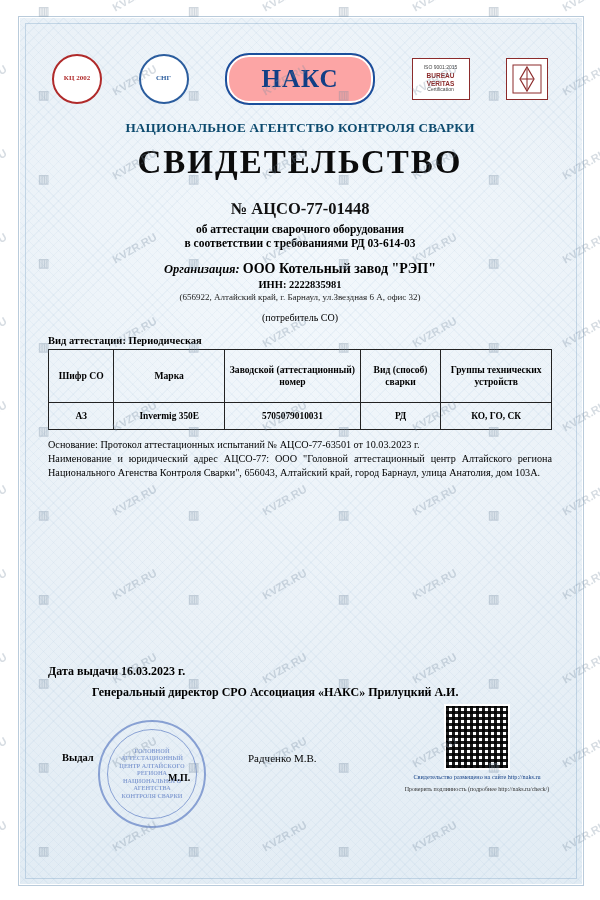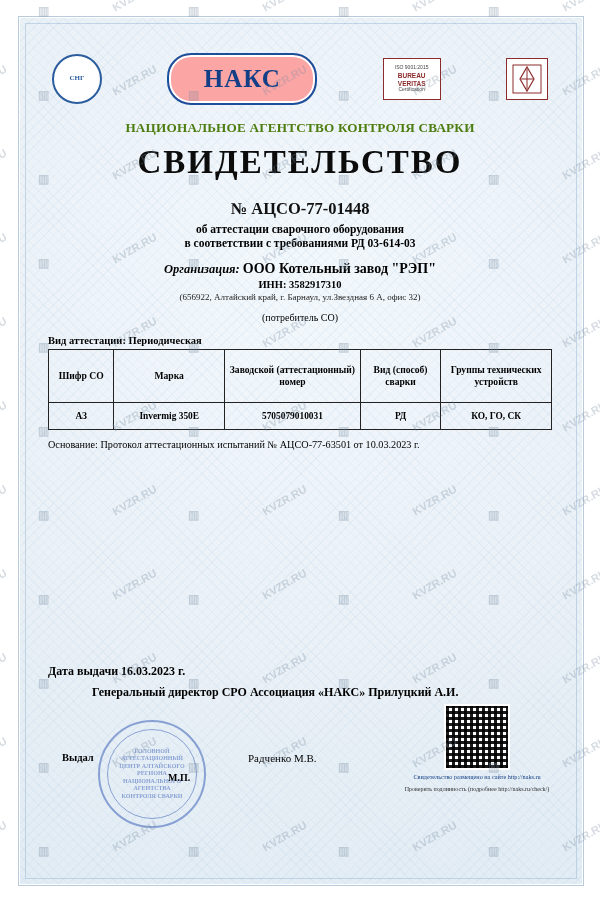--- a/index.html
+++ b/index.html
@@ -64,21 +64,21 @@
   .bv .bv-top{font-size:5px;color:#444;}
   .bv .bv-main{font-weight:bold;font-size:6.5px;margin-top:1px;}
   .tuv{
     width:40px;height:40px;border:1px solid #8c2b2b;background:#fff;
     display:flex;align-items:center;justify-content:center;
   }
   .tuv svg{display:block;}
   
   .agency{
     text-align:center;font-size:13.2px;font-weight:bold;letter-spacing:.2px;
-    margin-top:10px;color:#4d7c0f;
+    margin-top:10px;color:#0c4a6e;
   }
   .main-title{
     text-align:center;font-size:33px;font-weight:bold;letter-spacing:2px;
     margin-top:8px;color:#0c0c0c;
   }
   .cert-no{
     text-align:center;font-size:16.5px;font-weight:bold;margin-top:18px;color:#111;
   }
   .sub1{text-align:center;font-size:11.5px;font-weight:bold;margin-top:4px;}
   .sub2{text-align:center;font-size:11.5px;font-weight:bold;margin-top:2px;}
@@ -154,20 +154,25 @@
 </head>
 <body>
 
 <div class="page">
   <div class="paper"></div>
 
   <div class="content">
 
     <div class="logos">
       <div class="logo">
+        <div class="seal seal-red">
+          <span>КЦ 2002</span>
+        </div>
+      </div>
+      <div class="logo">
         <div class="seal seal-blue">
           <span>СНГ</span>
         </div>
       </div>
       <div class="logo">
         <div class="naks">НАКС</div>
       </div>
       <div class="logo">
         <div class="bv">
           <div class="bv-top">ISO 9001:2015</div>
@@ -189,21 +194,21 @@
     <div class="agency">НАЦИОНАЛЬНОЕ АГЕНТСТВО КОНТРОЛЯ СВАРКИ</div>
     <div class="main-title">СВИДЕТЕЛЬСТВО</div>
     <div class="cert-no">№ АЦСО-77-01448</div>
     <div class="sub1">об аттестации сварочного оборудования</div>
     <div class="sub2">в соответствии с требованиями РД 03-614-03</div>
 
     <div class="org">
       <b>Организация:</b>
       <span class="orgname">ООО Котельный завод "РЭП"</span>
     </div>
-    <div class="inn">ИНН: 3582917310</div>
+    <div class="inn">ИНН: 2222835981</div>
     <div class="addr">(656922, Алтайский край, г. Барнаул, ул.Звездная 6 А, офис 32)</div>
     <div class="consumer">(потребитель СО)</div>
 
     <div class="att-type">
       <span>Вид аттестации:</span>
       <span class="val">Периодическая</span>
     </div>
 
     <table class="cert">
       <thead>
@@ -222,20 +227,21 @@
           <td>5705079010031</td>
           <td>РД</td>
           <td>КО, ГО, СК</td>
         </tr>
       </tbody>
     </table>
 
     <div class="basis">
       <b>Основание:</b>
       <span>Протокол аттестационных испытаний № АЦСО-77-63501 от 10.03.2023 г.</span><br>
+      <span>Наименование и юридический адрес АЦСО-77: ООО "Головной аттестационный центр Алтайского региона Национального Агенства Контроля Сварки", 656043, Алтайский край, город Барнаул, улица Анатолия, дом 103А.</span>
     </div>
 
     <div class="bottom">
       <div class="dates">
         <span>Дата выдачи 16.03.2023 г.</span>
       </div>
       <div class="director">Генеральный директор СРО Ассоциация «НАКС» Прилуцкий А.И.</div>
 
       <div class="sign-row">
         <div class="stamp">

